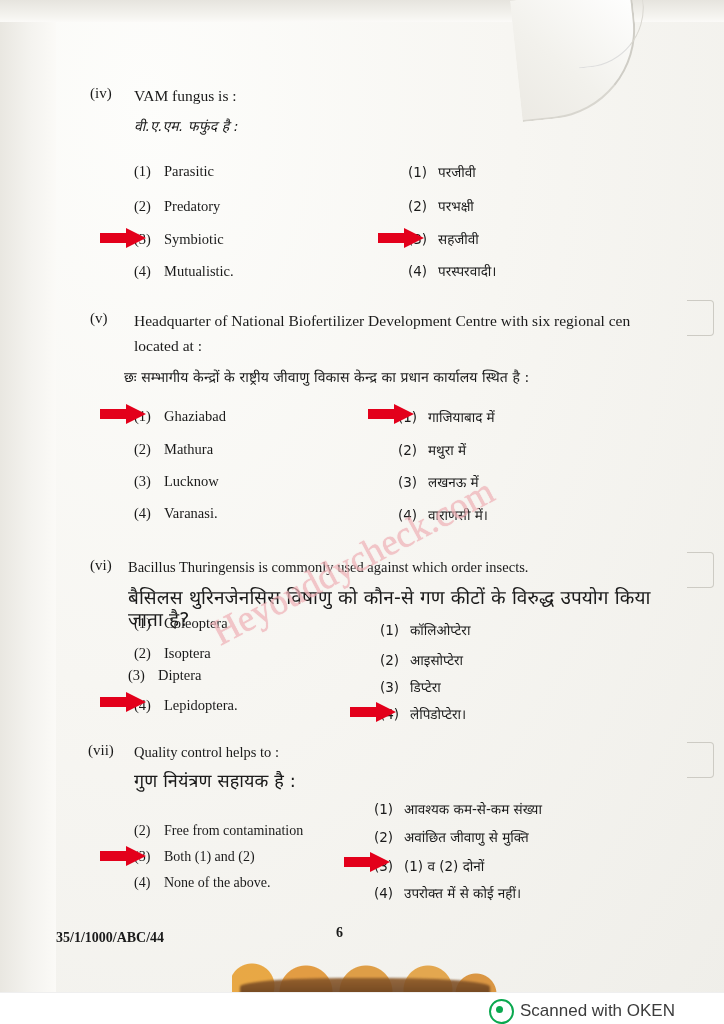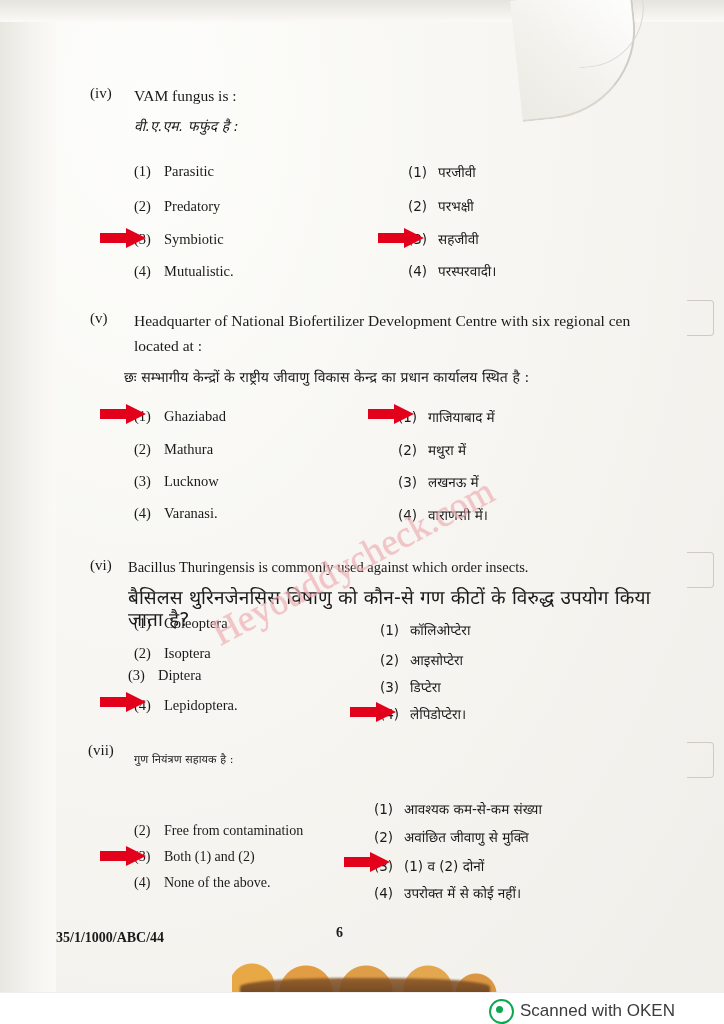--- a/index.html
+++ b/index.html
@@ -234,21 +234,22 @@
   </div>
   <div class="opt hi" style="left:380px;top:678px;">
     <span class="n">(3)</span><span>डिप्टेरा</span>
   </div>
   <div class="opt hi" style="left:380px;top:705px;">
     <span class="n">(4)</span><span>लेपिडोप्टेरा।</span>
   </div>
 
   <div class="q" style="left:88px;top:742px;width:600px;">
     <div class="qnum">(vii)</div>
-    <div class="qline hi" style="margin-left:46px;margin-top:7px;font-size:11px;">गुण नियंत्रण सहायक है :</div>
+    <div class="qline" style="margin-left:46px;font-size:14.5px;">Quality control helps to :</div>
+    <div class="qline hi" style="margin-left:46px;margin-top:7px;font-size:18px;">गुण नियंत्रण सहायक है :</div>
   </div>
 
   <div class="opt" style="left:134px;top:823px;font-size:14px;">
     <span class="n">(2)</span><span>Free from contamination</span>
   </div>
   <div class="opt" style="left:134px;top:849px;font-size:14px;">
     <span class="n">(3)</span><span>Both (1) and (2)</span>
   </div>
   <div class="opt" style="left:134px;top:875px;font-size:14px;">
     <span class="n">(4)</span><span>None of the above.</span>

